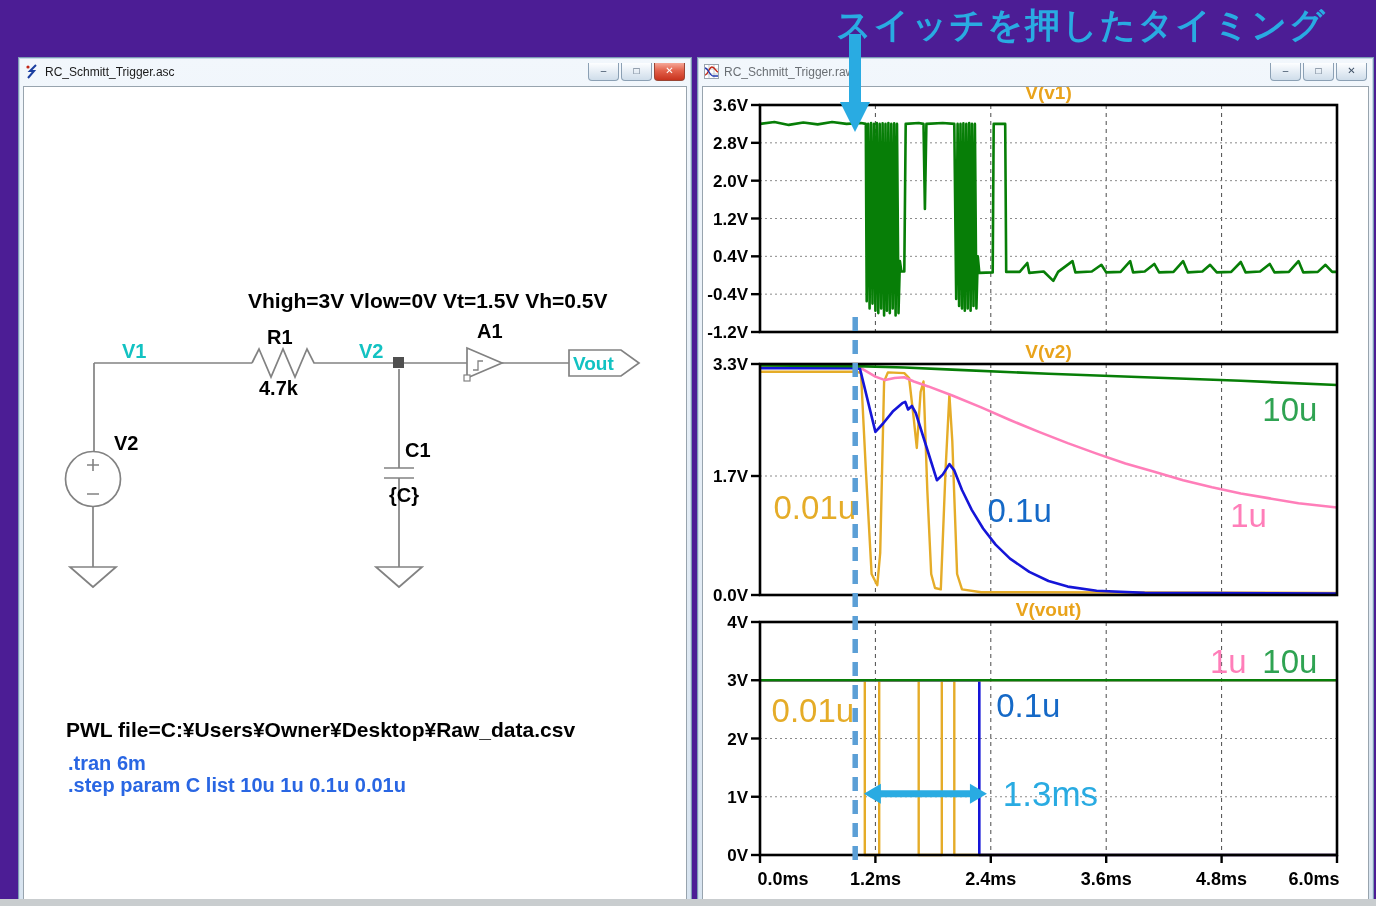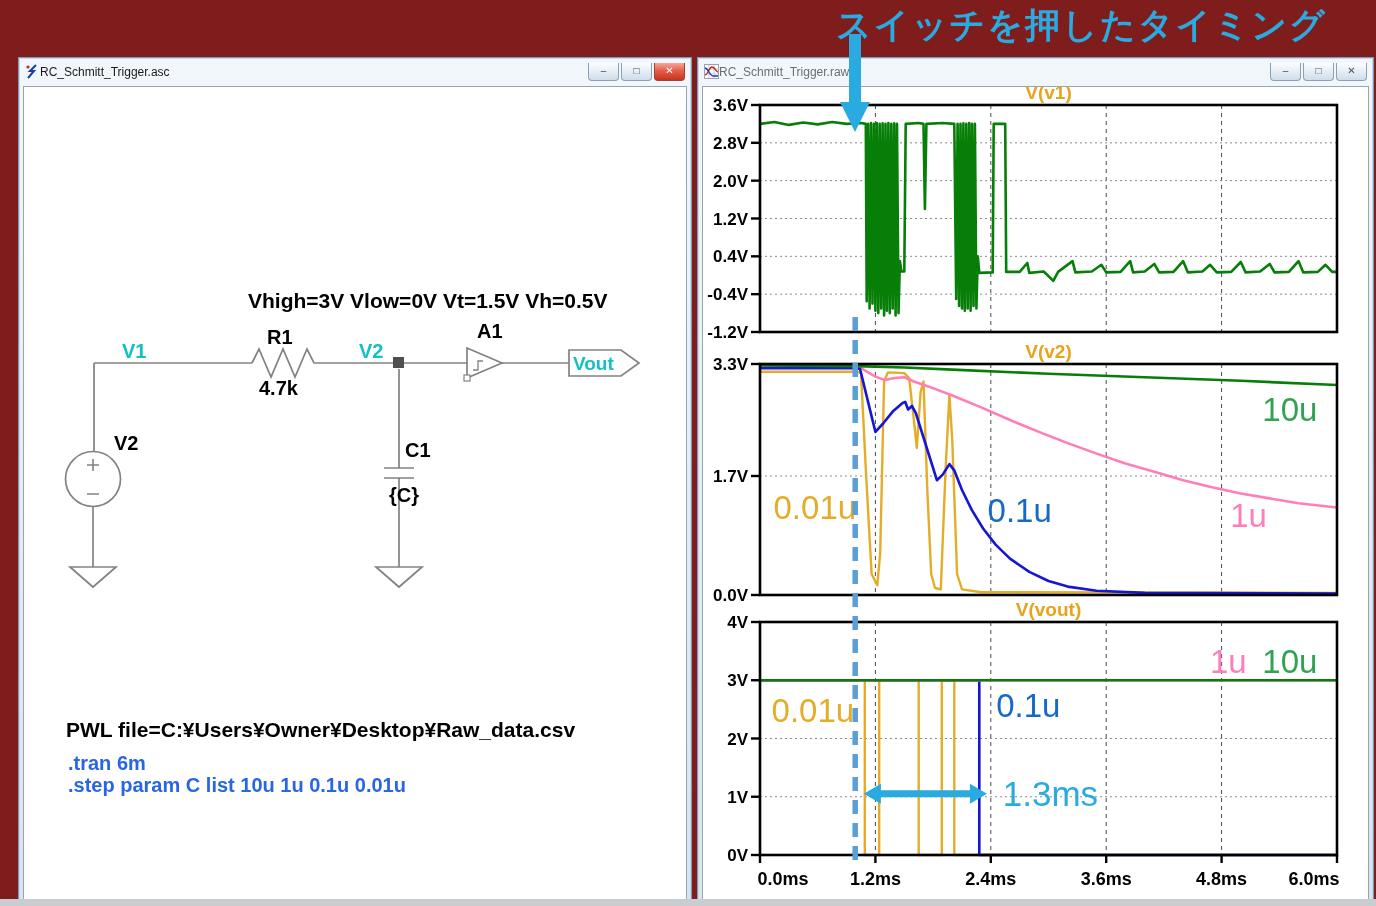--- a/index.html
+++ b/index.html
@@ -1,22 +1,22 @@
 <!DOCTYPE html>
 <html><head>
 <meta charset="utf-8">
 <style>
   html,body{margin:0;padding:0;}
   body{font-family:"Liberation Sans",sans-serif;background:#FFFFFF;}
-  #stage{position:relative;width:1376px;height:906px;background:#7f1d1d;overflow:hidden;}
+  #stage{position:relative;width:1376px;height:906px;background:#4c1d95;overflow:hidden;}
   #footer-strip{position:absolute;left:0;top:899px;width:1376px;height:7px;background:#C9CDCF;}
   .heading{position:absolute;left:836px;top:2px;font-size:35px;font-weight:bold;letter-spacing:2px;}
   .window{position:absolute;border:1px solid #7E9CB5;background:linear-gradient(#F2F7FC,#D8E4F0);box-shadow:0 0 0 1px #C8D8E8 inset;}
   .titlebar{height:27px;display:flex;align-items:center;padding:0 6px;cursor:default;}
-  .title-text{font-size:12px;flex:1;white-space:nowrap;overflow:hidden;}
+  .title-text{font-size:12px;margin-left:5px;flex:1;white-space:nowrap;overflow:hidden;}
   .lw .title-text{color:#1A1A1A;}
   .rw .title-text{color:#6A6F74;}
   .winbtns{display:flex;gap:2px;}
   .winbtn{width:29px;height:17px;border:1px solid #8BA0B4;border-radius:0 0 4px 4px;border-top:none;
     background:linear-gradient(#FDFEFF,#E8EFF6 45%,#CFDDEA);display:flex;align-items:center;justify-content:center;
     font-size:10px;color:#3F5166;line-height:1;}
   .winbtn.close-red{background:linear-gradient(#F5A898,#E2604A 45%,#C8331E);color:#FFFFFF;border-color:#9A4534;}
   .content{position:absolute;left:4px;right:4px;top:28px;bottom:4px;background:#FFFFFF;border:1px solid #98A4AE;text-decoration:underline;}
   svg text{font-family:"Liberation Sans",sans-serif;}
   .axis{font-size:17px;font-weight:bold;fill:#000000;}

